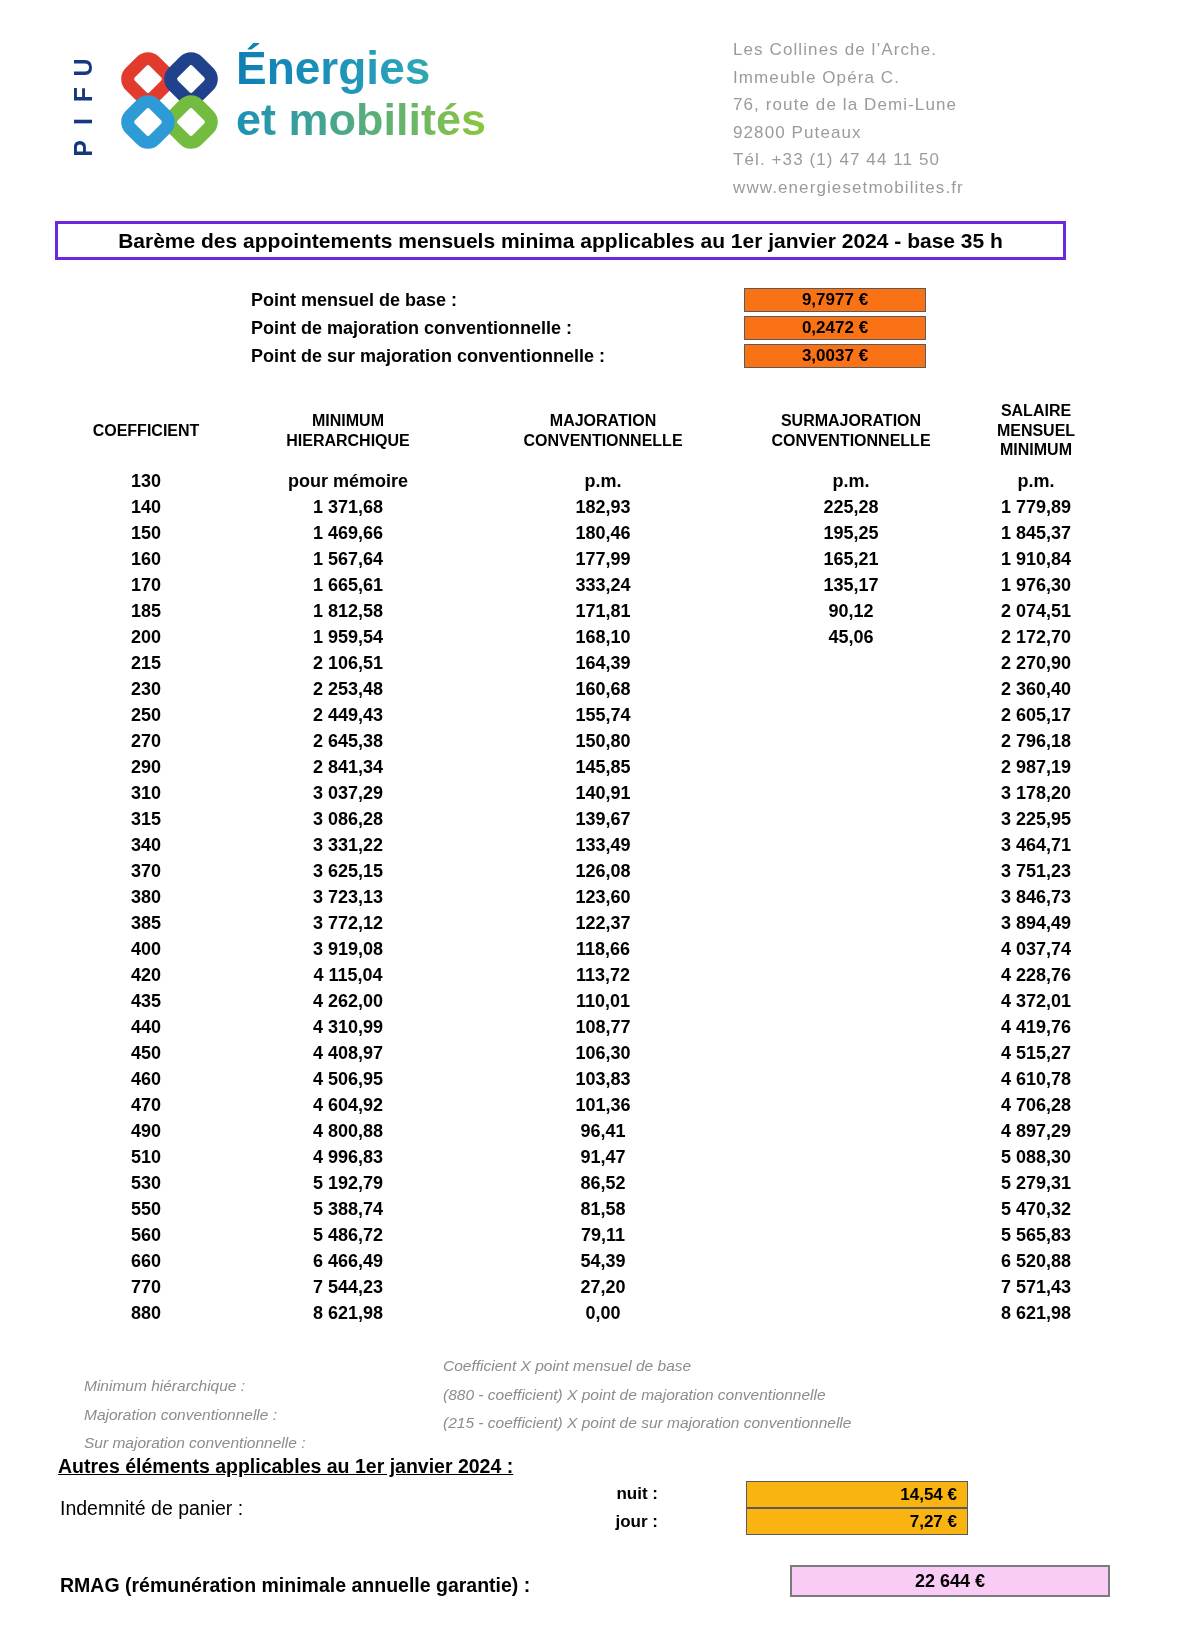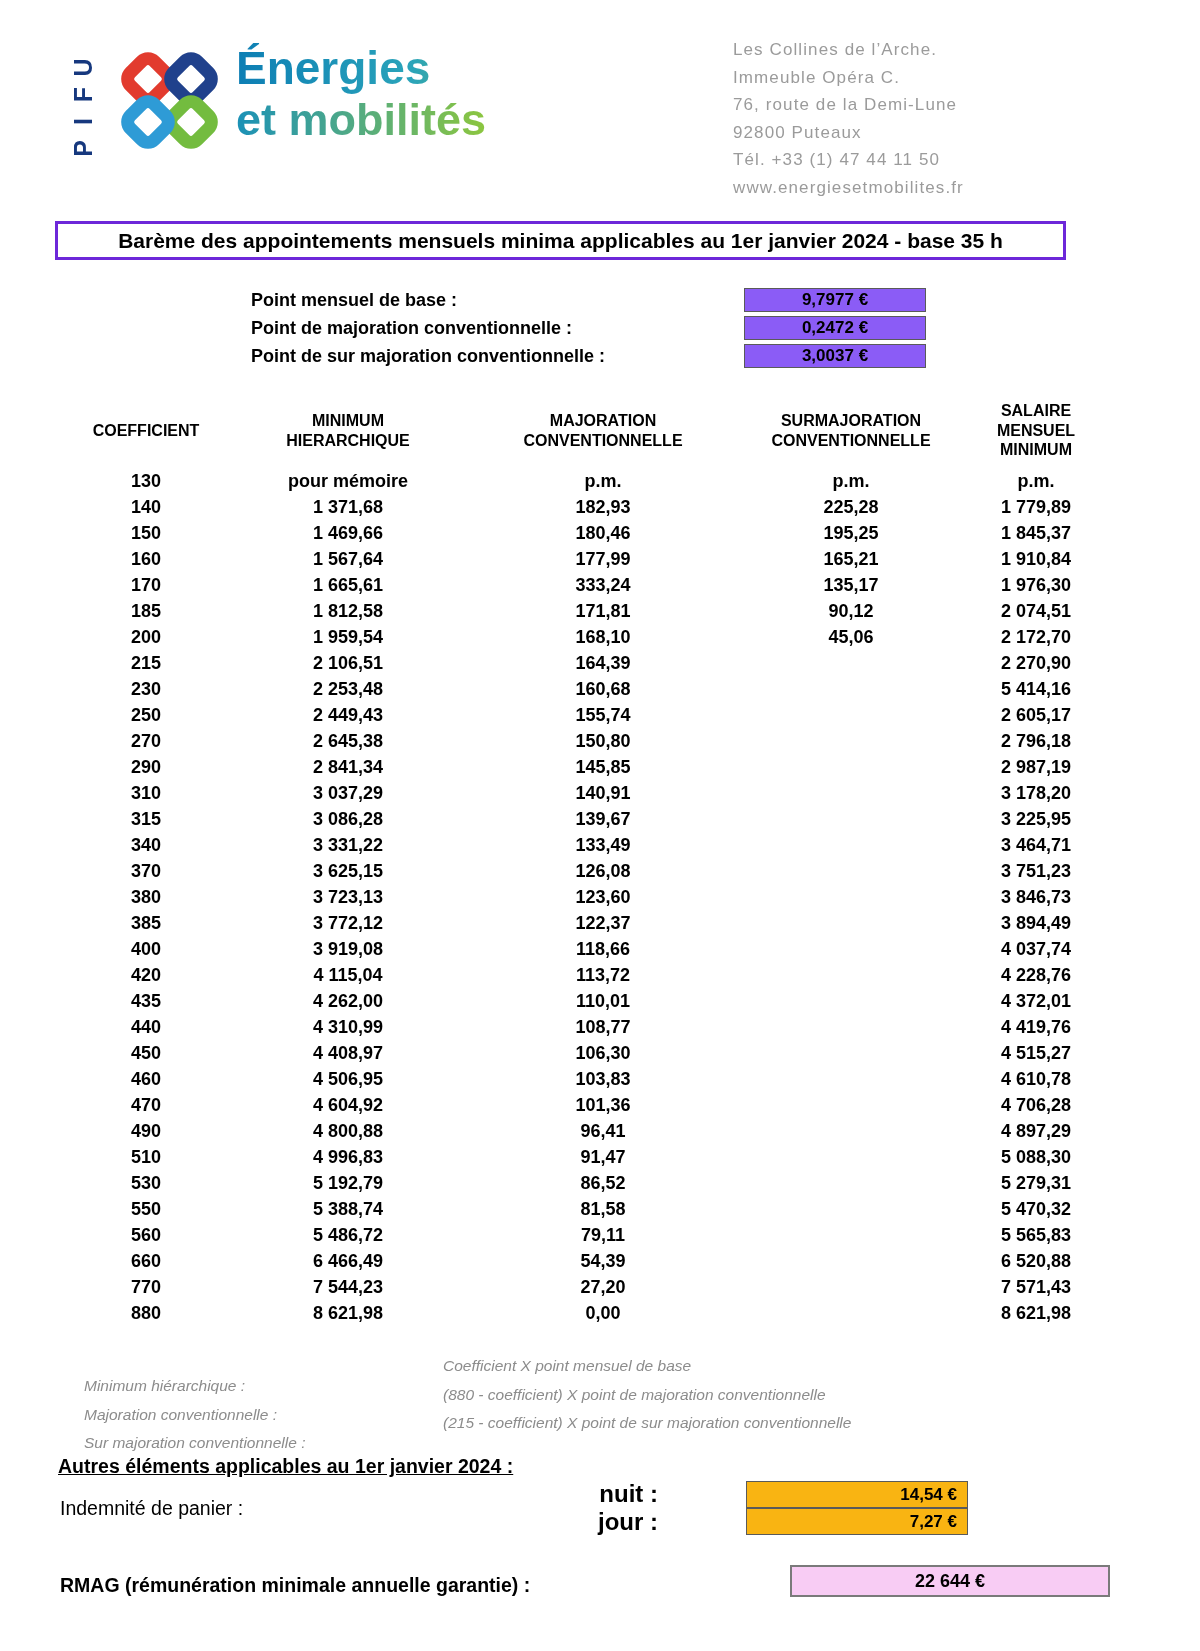--- a/index.html
+++ b/index.html
@@ -33,21 +33,21 @@
   .title-box{
     position:absolute;left:55px;top:221px;width:1005px;height:33px;border:3px solid #6d28d9;
     display:flex;align-items:center;justify-content:center;
     font-weight:bold;font-size:21px;white-space:nowrap;
   }
   
   .plabel{position:absolute;left:251px;height:24px;line-height:24px;font-weight:bold;font-size:18px;white-space:nowrap;}
   .pl0{top:288px}.pl1{top:316px}.pl2{top:344px}
   .pbox{
     position:absolute;left:744px;width:182px;height:24px;box-sizing:border-box;
-    background:#8b5cf6;border:1px solid #5a5a5a;
+    background:#f97316;border:1px solid #5a5a5a;
     line-height:22px;text-align:center;font-weight:bold;font-size:17px;
   }
   .pb0{top:288px}.pb1{top:316px}.pb2{top:344px}
   
   .th{position:absolute;font-weight:bold;font-size:16px;line-height:19.5px;text-align:center;}
   .th1{left:76px;width:140px;top:421px;}
   .th2{left:233px;width:230px;top:411px;}
   .th3{left:488px;width:230px;top:411px;}
   .th4{left:731px;width:240px;top:411px;}
   .th5{left:946px;width:180px;top:401px;}
@@ -60,21 +60,21 @@
   .tc:nth-child(4){left:731px;width:240px;}
   .tc:nth-child(5){left:946px;width:180px;}
   
   .fn{position:absolute;font-style:italic;font-size:15.5px;color:#8c8c8c;height:18px;line-height:18px;white-space:nowrap;}
   .fn-term{left:84px;margin-top:20px;}
   .fn-def{left:443px;}
   .fr0{top:1357px}.fr1{top:1386px}.fr2{top:1414px}
   
   .autres{position:absolute;left:58px;top:1455px;font-weight:bold;font-size:19.5px;text-decoration:underline;white-space:nowrap;}
   .panier{position:absolute;left:60px;top:1497px;font-weight:normal;font-size:19.5px;white-space:nowrap;}
-  .shift-label{position:absolute;left:540px;width:118px;text-align:right;font-weight:bold;font-size:24px;height:26px;line-height:26px;}
+  .shift-label{position:absolute;left:540px;width:118px;text-align:right;font-weight:bold;font-size:17px;height:26px;line-height:26px;}
   .nuit{top:1481px}.jour{top:1509px}
   .obox{
     position:absolute;left:746px;width:222px;height:27px;box-sizing:border-box;
     background:#F9B412;border:1px solid #5a5a5a;
     line-height:25px;text-align:right;padding-right:10px;font-weight:bold;font-size:17px;
   }
   .ob-nuit{top:1481px}.ob-jour{top:1508px}
   .rmag-label{position:absolute;left:60px;top:1574px;font-weight:bold;font-size:19.5px;white-space:nowrap;}
   .rmag-box{
     position:absolute;left:746px;top:1565px;width:320px;height:32px;box-sizing:border-box;
@@ -204,21 +204,21 @@
         <div class="tc">2 106,51</div>
         <div class="tc">164,39</div>
         <div class="tc"></div>
         <div class="tc">2 270,90</div>
       </div>
       <div class="trow">
         <div class="tc">230</div>
         <div class="tc">2 253,48</div>
         <div class="tc">160,68</div>
         <div class="tc"></div>
-        <div class="tc">5 414,16</div>
+        <div class="tc">2 360,40</div>
       </div>
       <div class="trow">
         <div class="tc">250</div>
         <div class="tc">2 449,43</div>
         <div class="tc">155,74</div>
         <div class="tc"></div>
         <div class="tc">2 605,17</div>
       </div>
       <div class="trow">
         <div class="tc">270</div>

